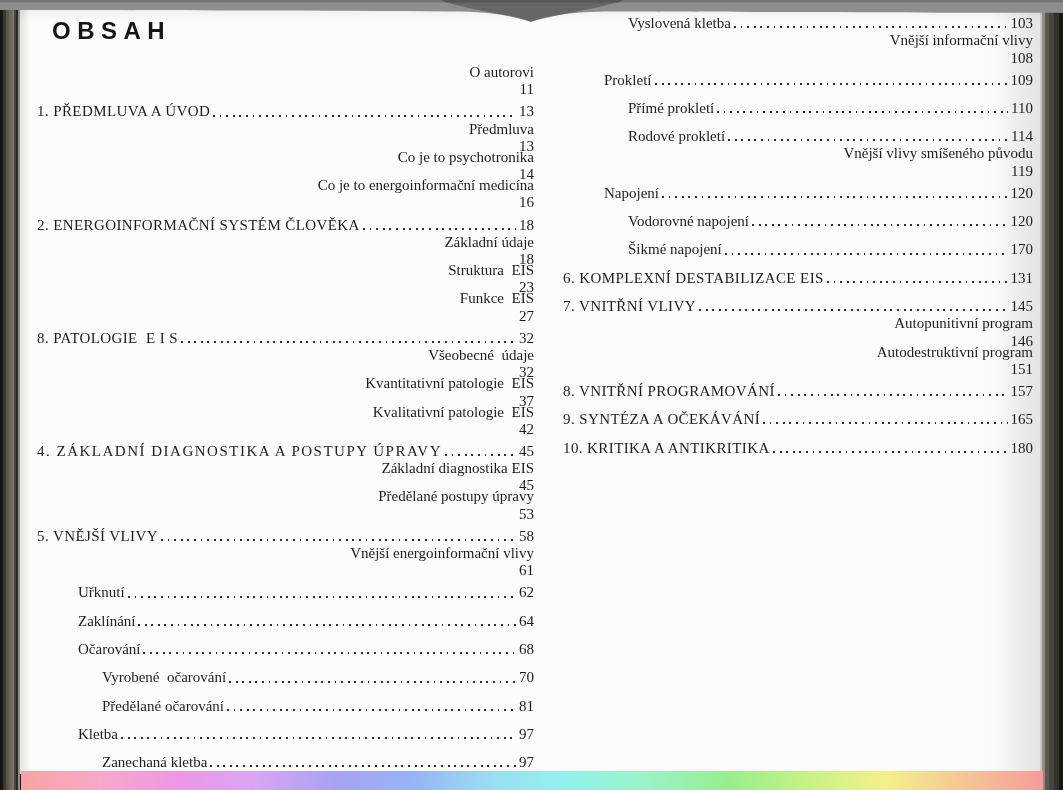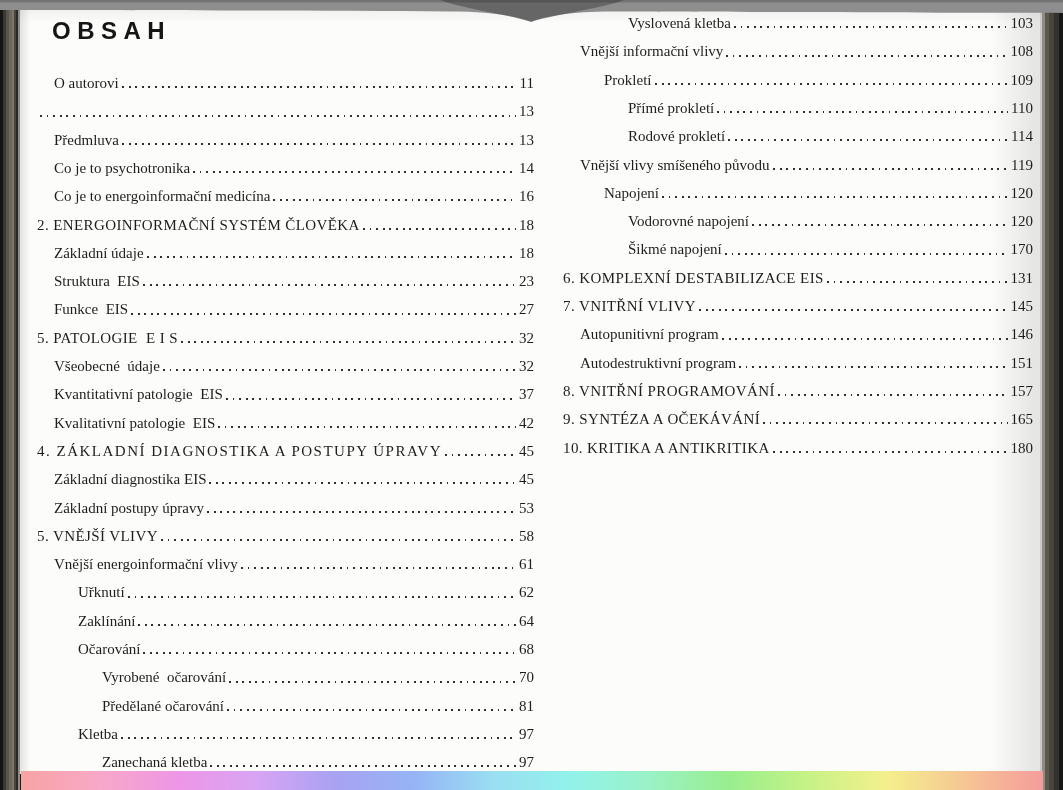--- a/index.html
+++ b/index.html
@@ -56,21 +56,21 @@
   .toc-label{flex-shrink:0;line-height:1.15;white-space:pre;}
   .toc-leader{
     flex:1;min-width:6px;height:1em;margin:0 3px;align-self:flex-end;
     background-image:repeating-linear-gradient(to right,
       #303030 0,#303030 1.9px,transparent 1.9px,transparent 6.6px);
     background-size:100% 2px;background-repeat:no-repeat;
     background-position:0 calc(100% - 4px);
   }
   .toc-page{flex-shrink:0;line-height:1.15;text-align:right;}
   .level-0{padding-left:0;}
-  .level-1{padding-left:17px;}
+  .level-1{padding-left:17px;flex-direction:column;}
   .level-2{padding-left:41px;}
   .level-3{padding-left:65px;}
   .caps .toc-label{letter-spacing:0.4px;}
   .spread .toc-label{letter-spacing:1.5px;margin-top:40px;}
 </style>
 </head>
 <body>
 
 <div>
 
@@ -92,20 +92,21 @@
 
   <div class="toc-list toc-list-left">
 
       <div class="toc-row level-1">
         <span class="toc-label">O autorovi</span>
         <span class="toc-leader"></span>
         <span class="toc-page">11</span>
       </div>
 
       <div class="toc-row level-0 caps">
+        <span class="toc-label">1. PŘEDMLUVA A ÚVOD</span>
         <span class="toc-leader"></span>
         <span class="toc-page">13</span>
       </div>
 
       <div class="toc-row level-1">
         <span class="toc-label">Předmluva</span>
         <span class="toc-leader"></span>
         <span class="toc-page">13</span>
       </div>
 
@@ -139,21 +140,21 @@
         <span class="toc-page">23</span>
       </div>
 
       <div class="toc-row level-1">
         <span class="toc-label">Funkce  EIS</span>
         <span class="toc-leader"></span>
         <span class="toc-page">27</span>
       </div>
 
       <div class="toc-row level-0 caps">
-        <span class="toc-label">5. PATOLOGIE  E I S</span>
+        <span class="toc-label">8. PATOLOGIE  E I S</span>
         <span class="toc-leader"></span>
         <span class="toc-page">32</span>
       </div>
 
       <div class="toc-row level-1">
         <span class="toc-label">Všeobecné  údaje</span>
         <span class="toc-leader"></span>
         <span class="toc-page">32</span>
       </div>
 
@@ -175,21 +176,21 @@
         <span class="toc-page">45</span>
       </div>
 
       <div class="toc-row level-1">
         <span class="toc-label">Základní diagnostika EIS</span>
         <span class="toc-leader"></span>
         <span class="toc-page">45</span>
       </div>
 
       <div class="toc-row level-1">
-        <span class="toc-label">Základní postupy úpravy</span>
+        <span class="toc-label">Předělané postupy úpravy</span>
         <span class="toc-leader"></span>
         <span class="toc-page">53</span>
       </div>
 
       <div class="toc-row level-0 caps">
         <span class="toc-label">5. VNĚJŠÍ VLIVY</span>
         <span class="toc-leader"></span>
         <span class="toc-page">58</span>
       </div>
 

